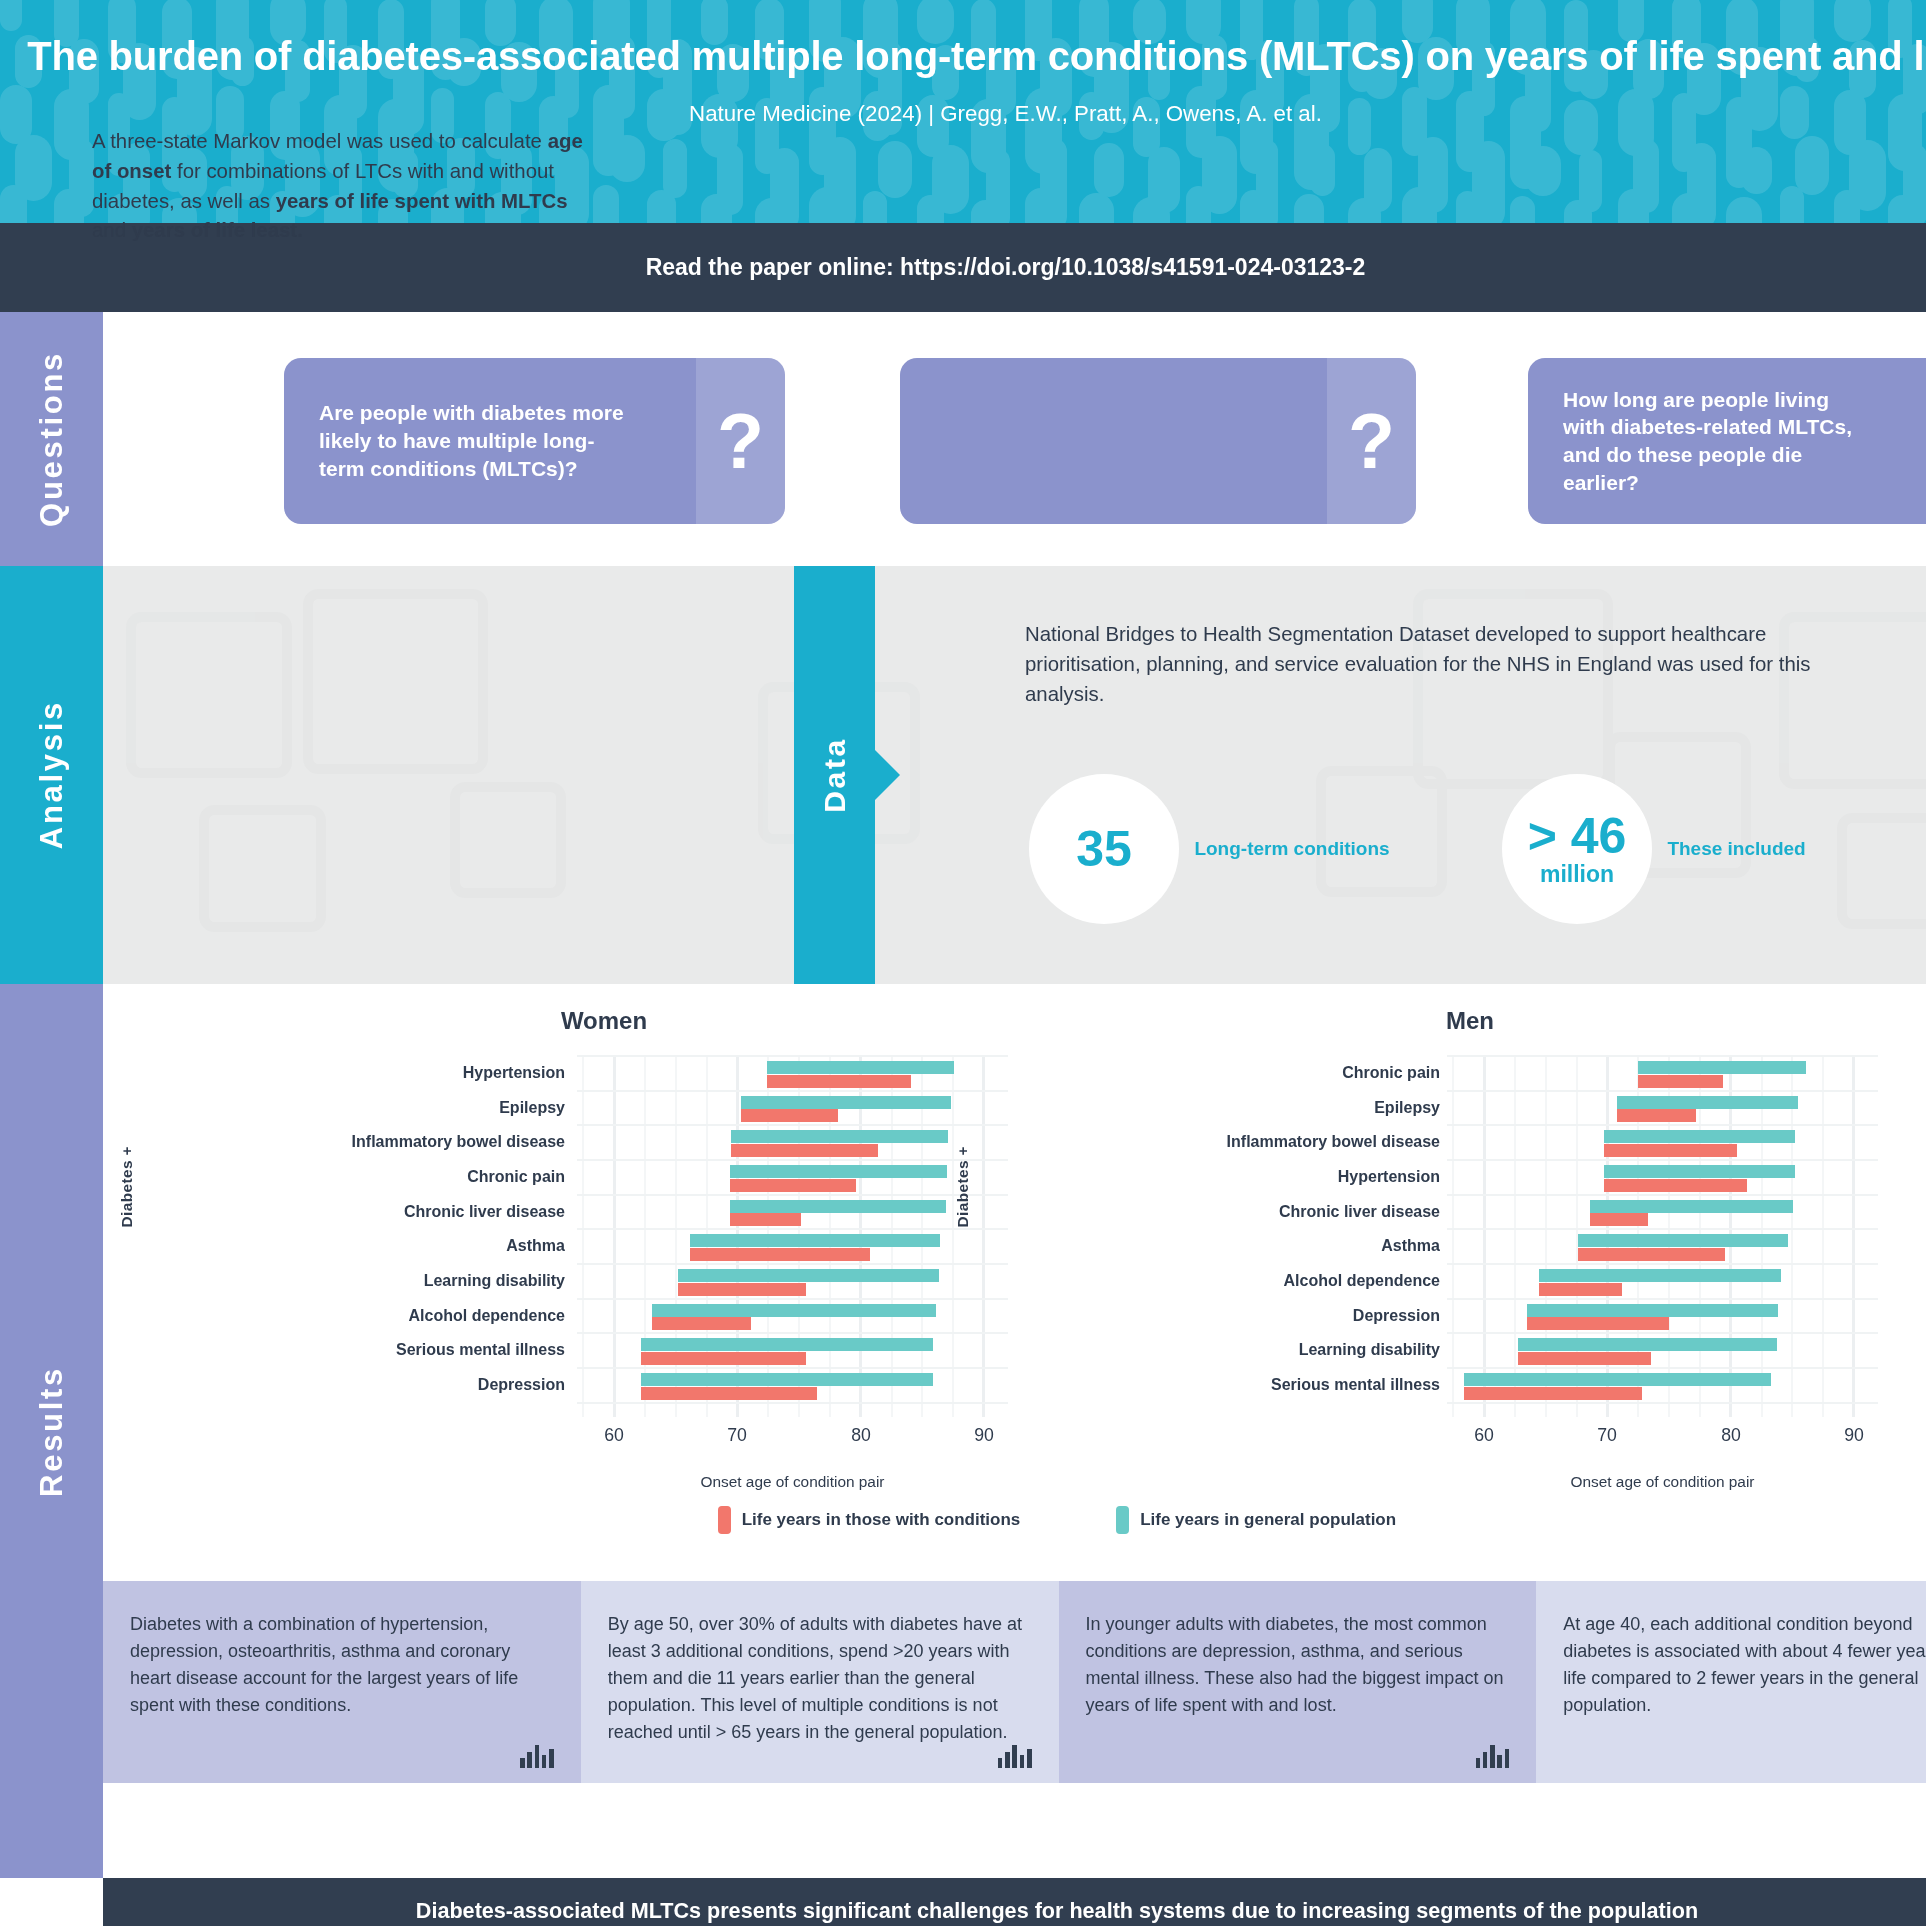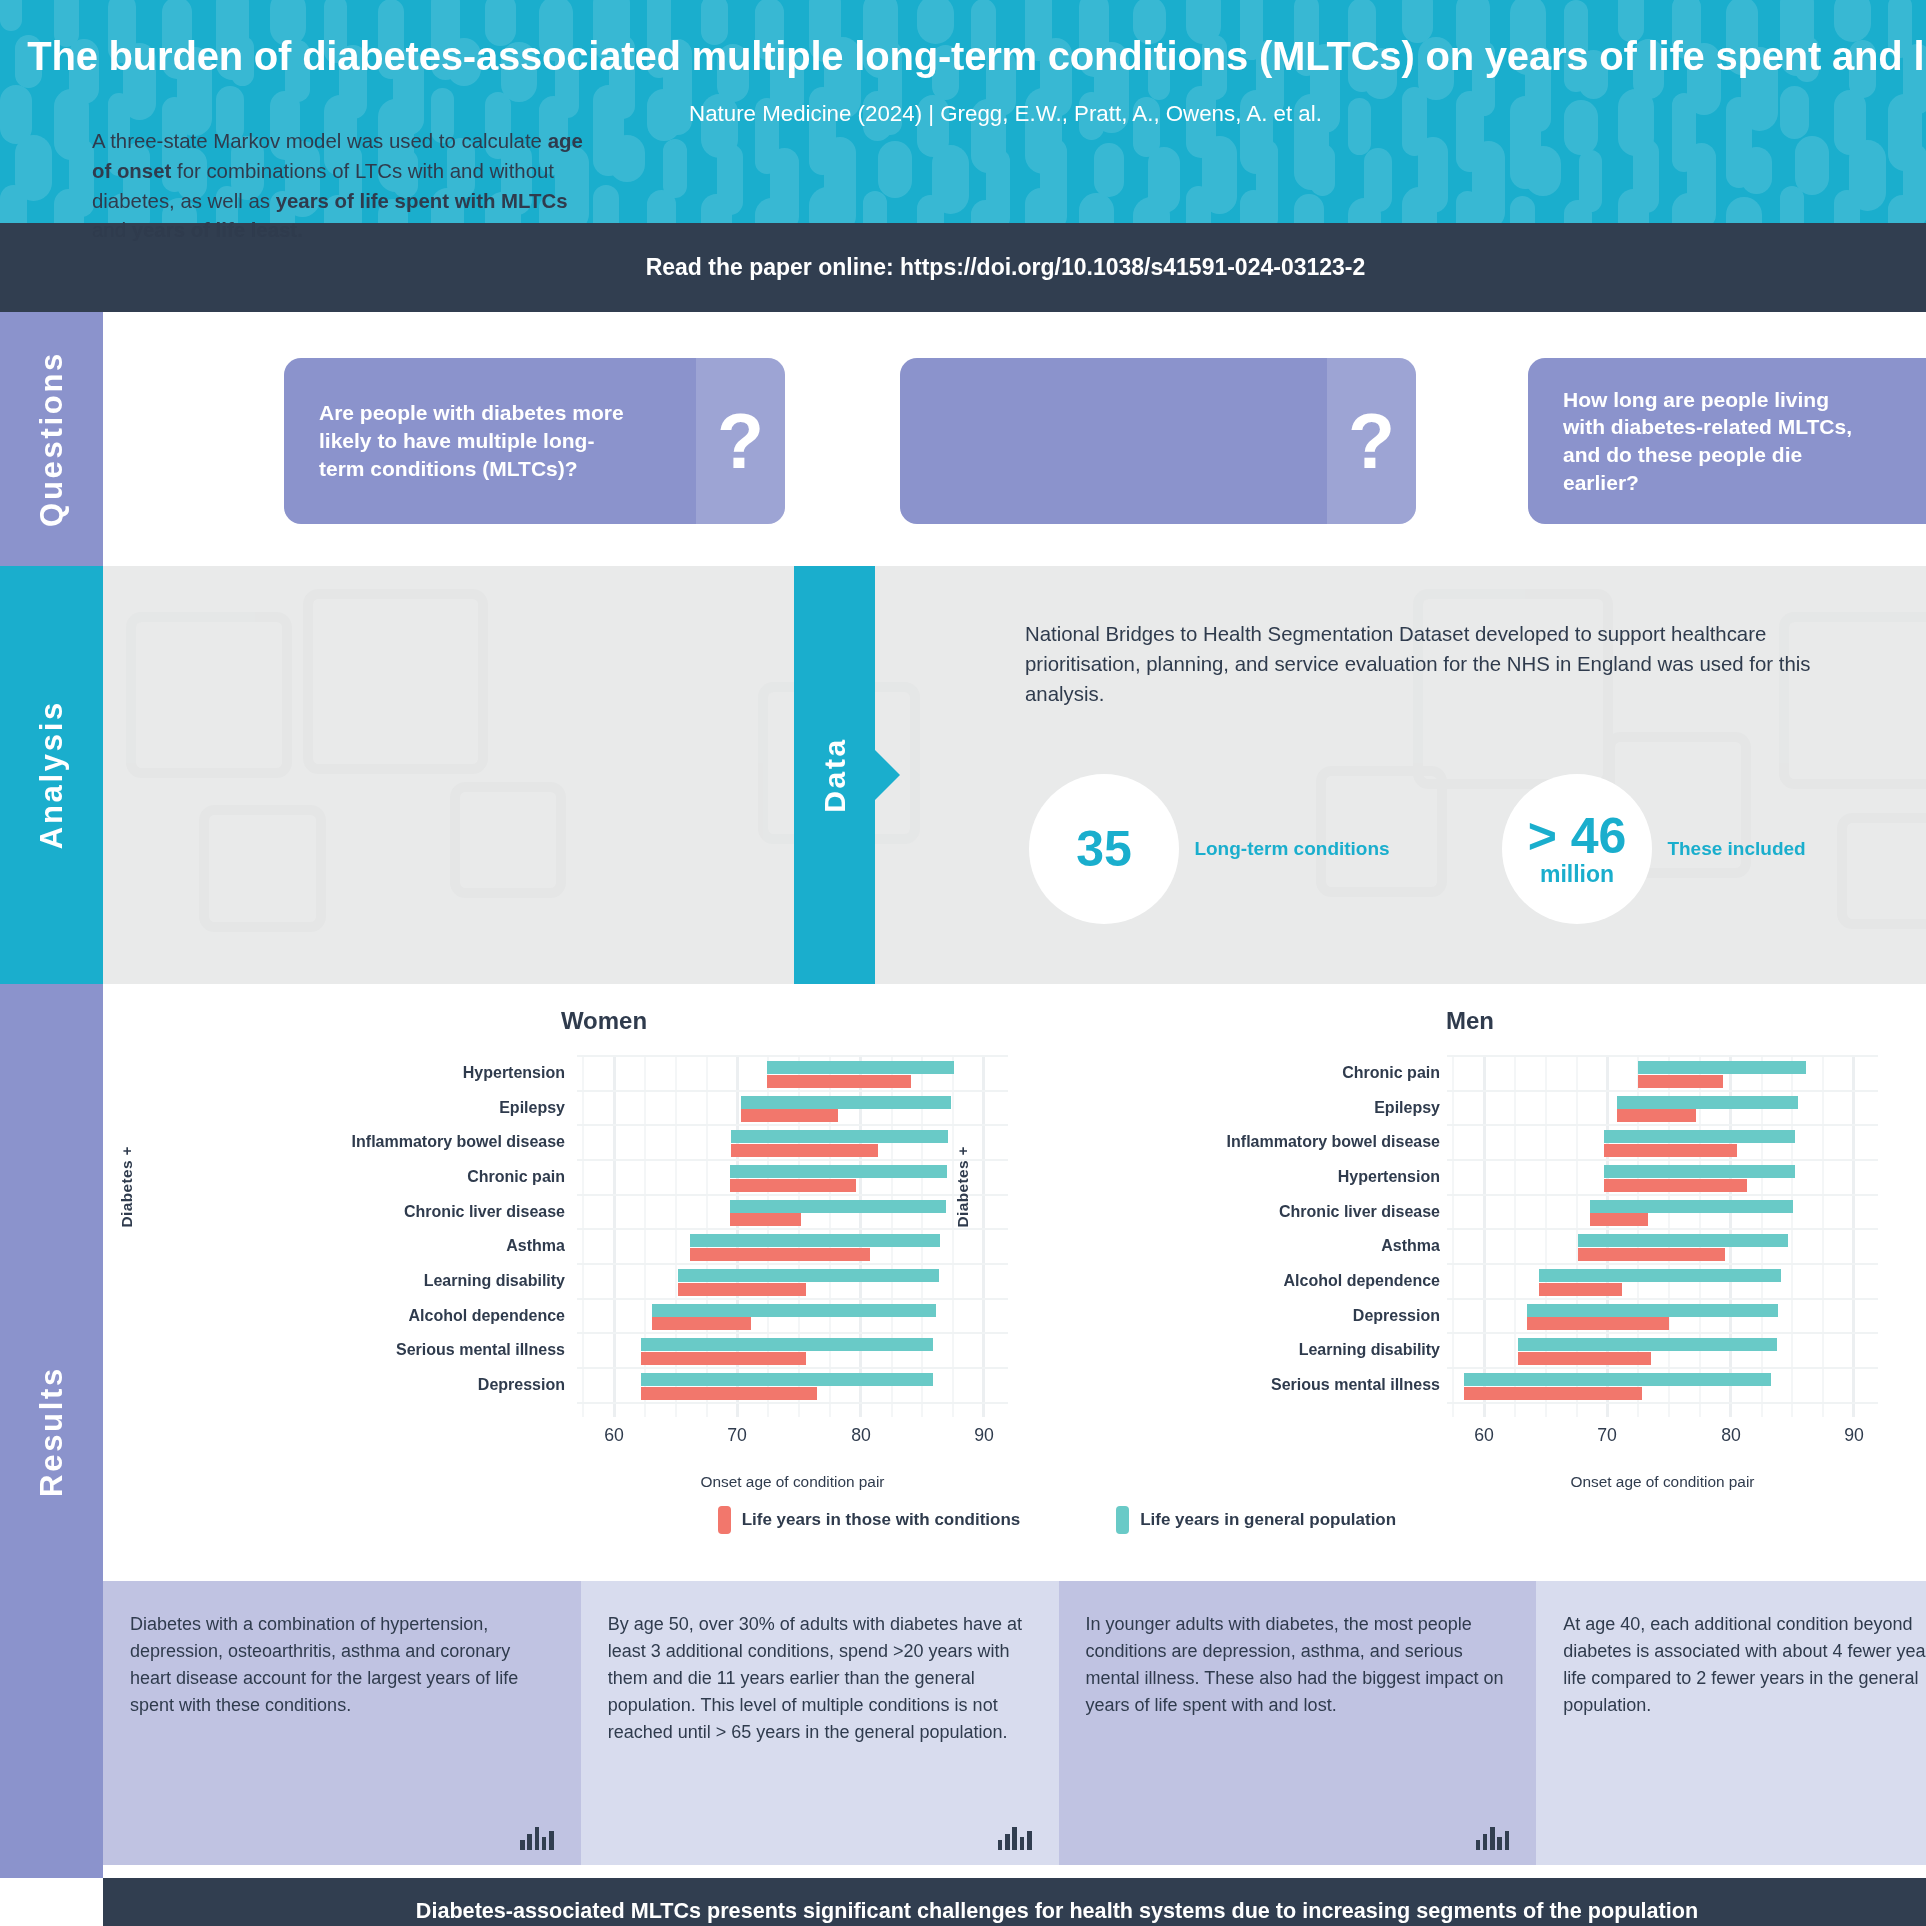--- a/index.html
+++ b/index.html
@@ -147,21 +147,21 @@
   .legend {
     position:absolute; left:103px; top:1506px; width:1908px;
     display:flex; justify-content:center; gap:96px; align-items:center;
   }
   .legend-item { display:flex; align-items:center; gap:10.8px; }
   .legend-swatch { width:13px; height:28px; border-radius:3.9px; }
   .legend-label { font-size:17px; font-weight:700; }
 
   
   .findings { position:absolute; left:103px; top:1581px; width:1908px; height:258px; display:flex; }
-  .finding { position:relative; height:284px; padding:30px 27px 0 27px; }
+  .finding { position:relative; height:202px; padding:30px 27px 0 27px; }
   .finding p { font-size:18px; line-height:1.5; color:#2f3b4d; }
   .chart-icon {
     position:absolute; right:27px; bottom:15.4px;
     display:flex; align-items:flex-end; gap:2.7px; height:24px;
   }
   .chart-icon i { display:block; width:4.6px; background:#313e50; }
 
   
   .conclusion {
     position:absolute; left:103px; top:1878px; width:1908px; height:98px;
@@ -593,21 +593,21 @@
       <p>By age 50, over 30% of adults with diabetes have at least 3 additional conditions, spend &gt;20 years with them and die 11 years earlier than the general population. This level of multiple conditions is not reached until &gt; 65 years in the general population.</p>
       <span class="chart-icon">
         <i style="height:10px"></i>
         <i style="height:16px"></i>
         <i style="height:22.3px"></i>
         <i style="height:13px"></i>
         <i style="height:18.5px"></i>
       </span>
     </div>
     <div class="finding" style="width: 478px; background: rgb(192, 195, 226);">
-      <p>In younger adults with diabetes, the most people conditions are depression, asthma, and serious mental illness. These also had the biggest impact on years of life spent with and lost.</p>
+      <p>In younger adults with diabetes, the most common conditions are depression, asthma, and serious mental illness. These also had the biggest impact on years of life spent with and lost.</p>
       <span class="chart-icon">
         <i style="height:10px"></i>
         <i style="height:16px"></i>
         <i style="height:22.3px"></i>
         <i style="height:13px"></i>
         <i style="height:18.5px"></i>
       </span>
     </div>
     <div class="finding" style="width: 475px; background: rgb(216, 220, 238);">
       <p>At age 40, each additional condition beyond diabetes is associated with about 4 fewer years of life compared to 2 fewer years in the general population.</p>

